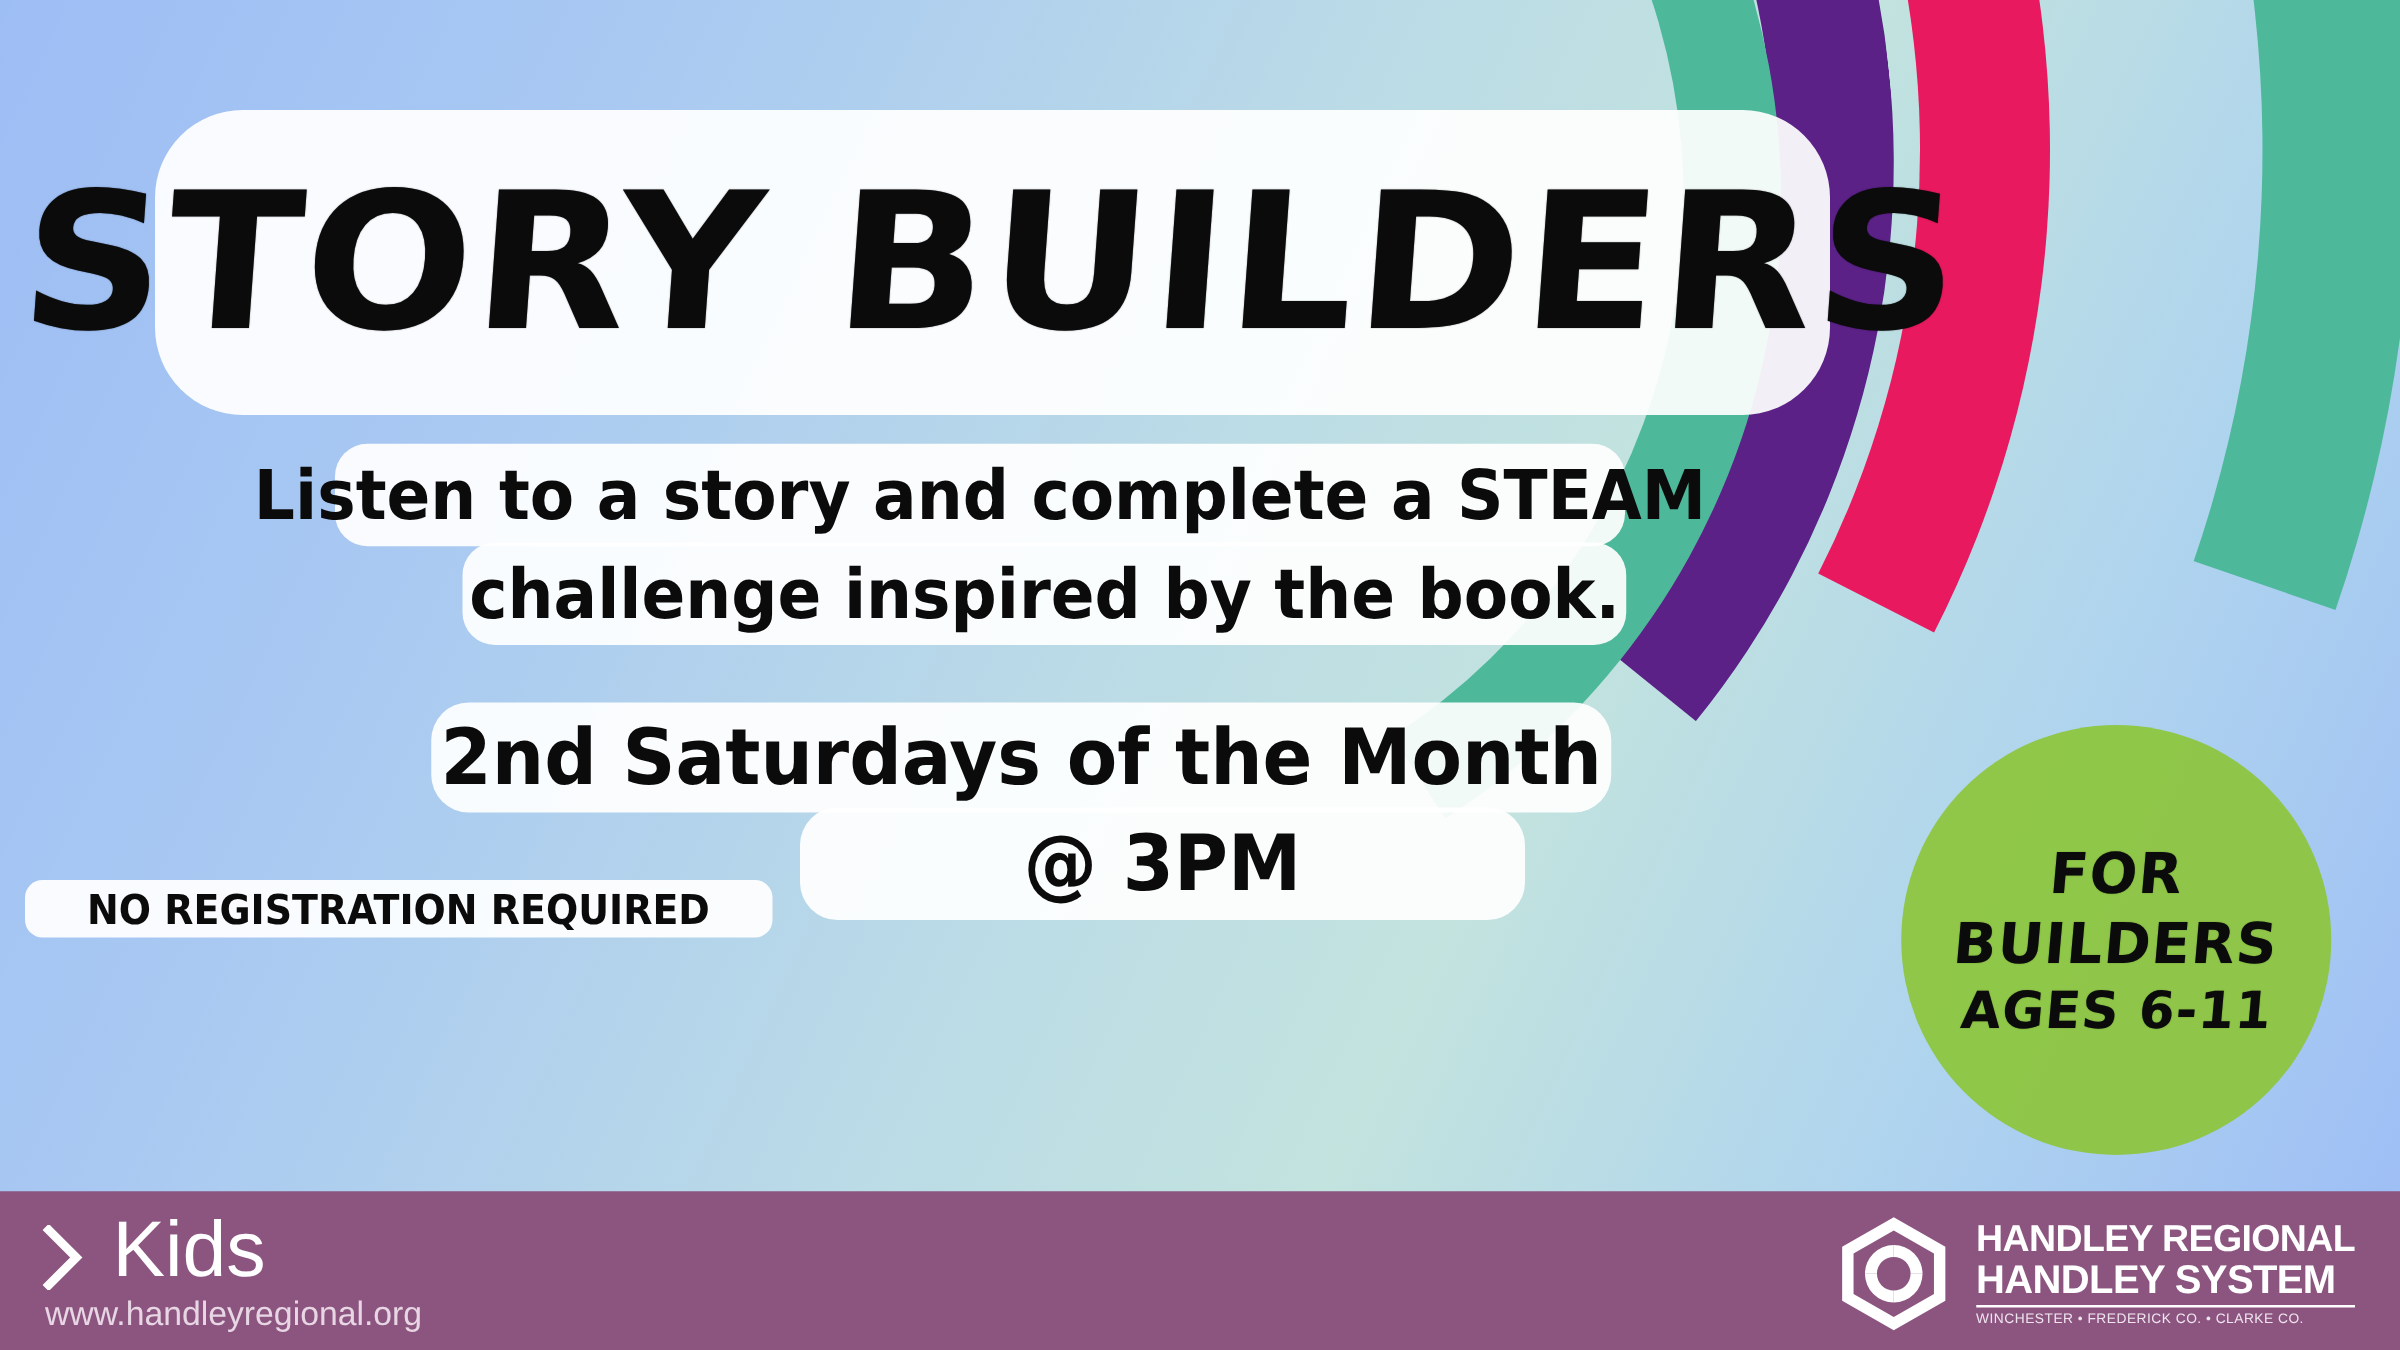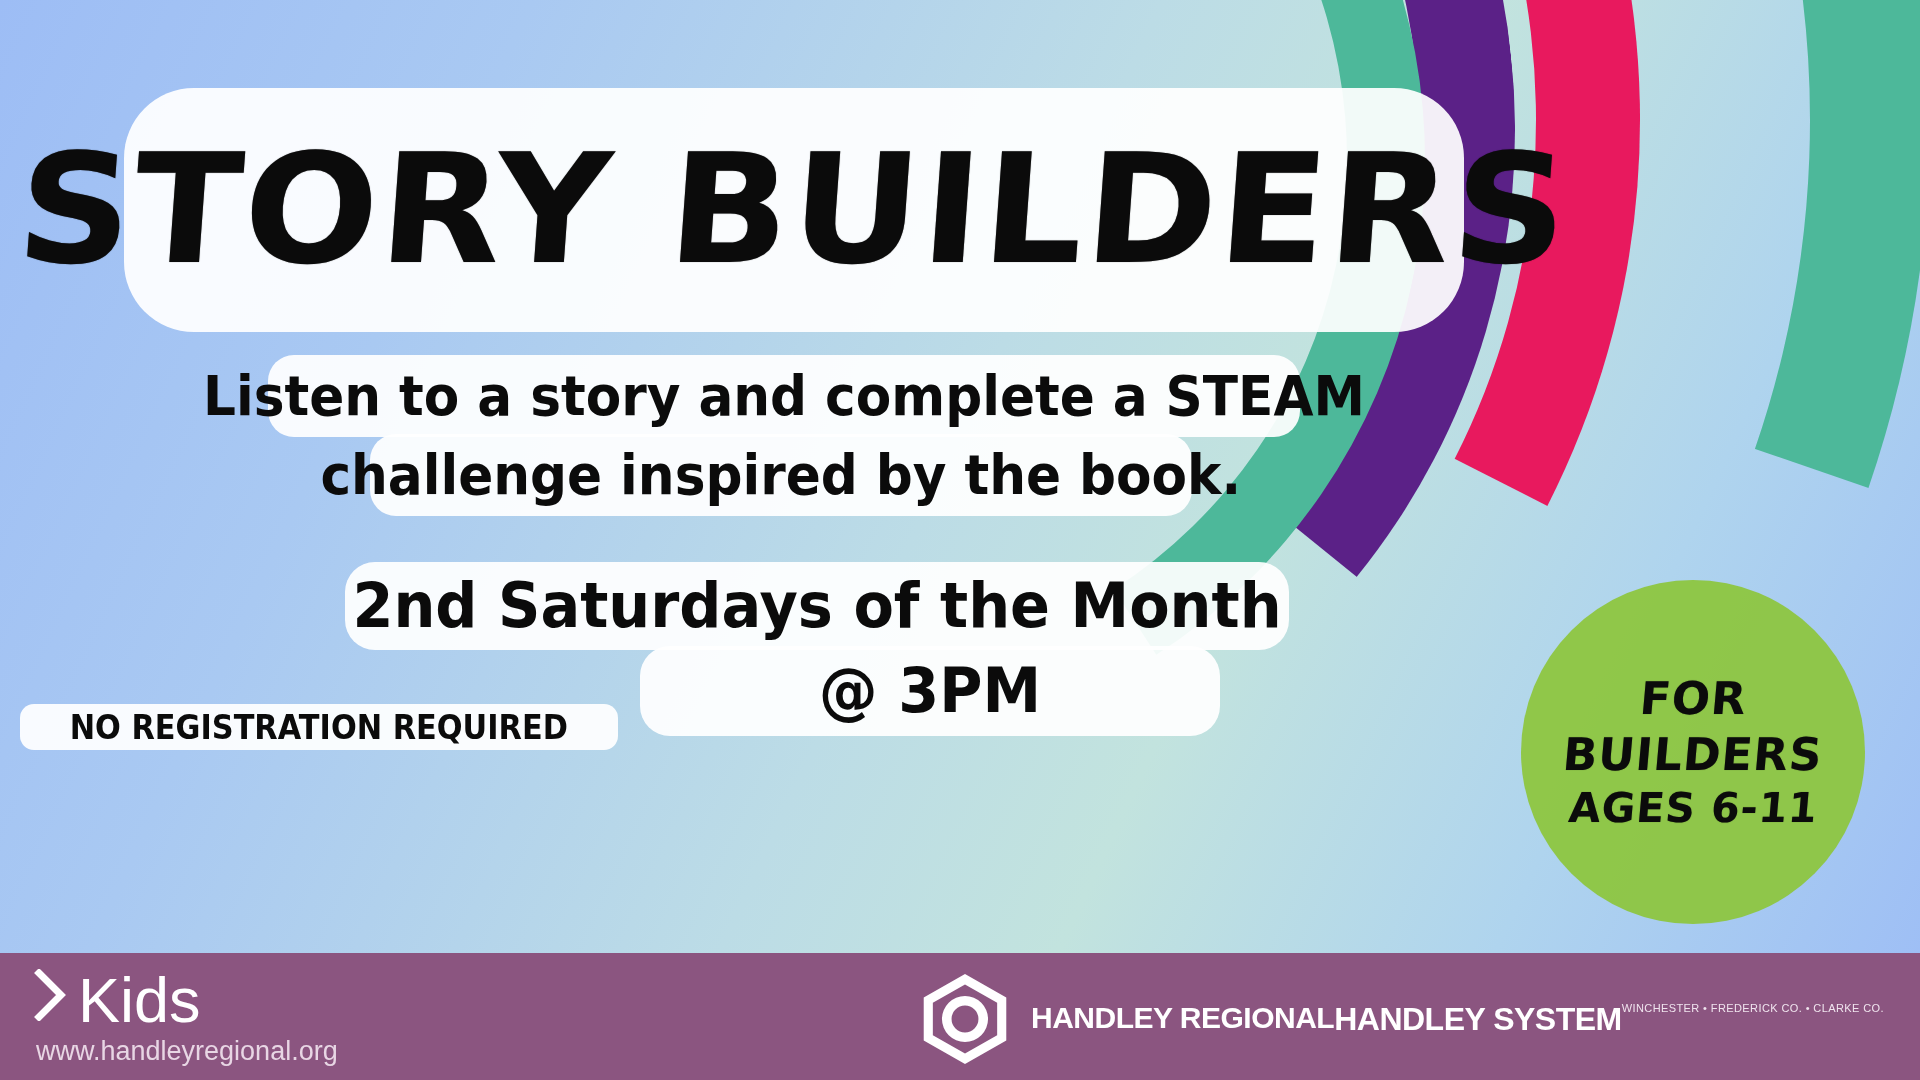--- a/index.html
+++ b/index.html
@@ -94,21 +94,21 @@
     text-shadow:0 0 1px rgba(0,0,0,0.55);
   }
 
   .plate-desc1 {
     left:268px; top:355px;
     width:1032px; height:82px;
     border-radius:26px;
   }
   .plate-desc2 {
     left:370px; top:434px;
-    width:822px; height:82px;
+    width:931px; height:82px;
     border-radius:26px;
   }
   .desc-text {
     font-family:"DejaVu Sans", sans-serif;
     font-weight:700;
     font-size:55px;
     line-height:1;
     color:#0B0B0B;
     transform:scaleX(0.94);
     white-space:nowrap;
@@ -182,22 +182,22 @@
     left:0; bottom:0;
     width:1920px; height:127px;
     background:#8B5580;
   }
   .footer-left {
     position:absolute;
     left:34px; top:16px;
   }
   .kids-row {
     display:flex;
-    align-items:flex-start;
-    gap:10px;
+    align-items:flex-end;
+    gap:22px;
   }
   .chevron {
     width:34px; height:52px;
     flex:none;
   }
   .kids-label {
     font-family:"Liberation Sans", sans-serif;
     font-weight:400;
     font-size:63px;
     line-height:1;
@@ -215,21 +215,21 @@
   }
 
   .footer-logo {
     position:absolute;
     right:36px; top:18px;
     display:flex;
     align-items:center;
     gap:18px;
   }
   .hexmark { width:96px; height:96px; flex:none; }
-  .logo-text { display:flex; flex-direction:row; }
+  .logo-text { display:flex; flex-direction:column; }
   .logo-l1, .logo-l2 {
     font-family:"Liberation Sans", sans-serif;
     font-weight:700;
     color:#FFFFFF;
     line-height:1.02;
     letter-spacing:-0.5px;
     white-space:nowrap;
   }
   .logo-l1 { font-size:30px; }
   .logo-l2 { font-size:32px; }

